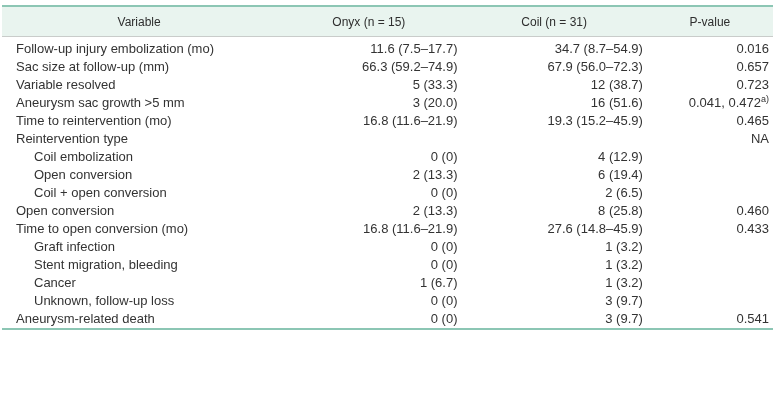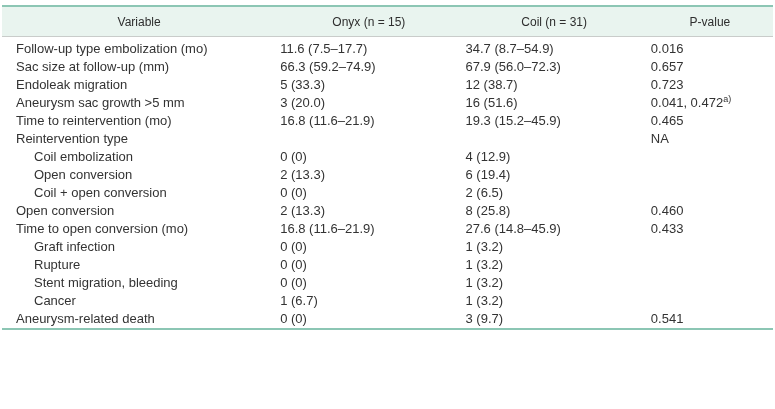--- a/index.html
+++ b/index.html
@@ -52,21 +52,21 @@
     overflow: hidden;
   }
   td.cell-variable {
     text-align: left;
     padding-left: 14px;
   }
   td.cell-variable.indent {
     padding-left: 32px;
   }
   td.cell-value {
-    text-align: left;
+    text-align: right;
   }
   sup {
     font-size: 9px;
     line-height: 0;
     vertical-align: super;
   }
 </style>
 </head>
 <body>
 
@@ -75,33 +75,33 @@
     <thead>
       <tr id="header-row">
           <th>Variable</th>
           <th>Onyx (n = 15)</th>
           <th>Coil (n = 31)</th>
           <th>P-value</th>
         </tr>
     </thead>
     <tbody id="table-body">
         <tr>
-          <td class="cell-variable">Follow-up type embolization (mo)</td>
+          <td class="cell-variable">Follow-up injury embolization (mo)</td>
           <td class="cell-value">11.6 (7.5–17.7)</td>
           <td class="cell-value">34.7 (8.7–54.9)</td>
           <td class="cell-value"><span>0.016</span></td>
         </tr>
         <tr>
           <td class="cell-variable">Sac size at follow-up (mm)</td>
           <td class="cell-value">66.3 (59.2–74.9)</td>
           <td class="cell-value">67.9 (56.0–72.3)</td>
           <td class="cell-value"><span>0.657</span></td>
         </tr>
         <tr>
-          <td class="cell-variable">Endoleak migration</td>
+          <td class="cell-variable">Variable resolved</td>
           <td class="cell-value">5 (33.3)</td>
           <td class="cell-value">12 (38.7)</td>
           <td class="cell-value"><span>0.723</span></td>
         </tr>
         <tr>
           <td class="cell-variable">Aneurysm sac growth &gt;5 mm</td>
           <td class="cell-value">3 (20.0)</td>
           <td class="cell-value">16 (51.6)</td>
           <td class="cell-value"><span>0.041, 0.472</span><sup>a)</sup></td>
         </tr>
@@ -147,35 +147,35 @@
           <td class="cell-value">27.6 (14.8–45.9)</td>
           <td class="cell-value"><span>0.433</span></td>
         </tr>
         <tr>
           <td class="cell-variable indent">Graft infection</td>
           <td class="cell-value">0 (0)</td>
           <td class="cell-value">1 (3.2)</td>
           <td class="cell-value"><span></span></td>
         </tr>
         <tr>
-          <td class="cell-variable indent">Rupture</td>
-          <td class="cell-value">0 (0)</td>
-          <td class="cell-value">1 (3.2)</td>
-          <td class="cell-value"><span></span></td>
-        </tr>
-        <tr>
           <td class="cell-variable indent">Stent migration, bleeding</td>
           <td class="cell-value">0 (0)</td>
           <td class="cell-value">1 (3.2)</td>
           <td class="cell-value"><span></span></td>
         </tr>
         <tr>
           <td class="cell-variable indent">Cancer</td>
           <td class="cell-value">1 (6.7)</td>
           <td class="cell-value">1 (3.2)</td>
+          <td class="cell-value"><span></span></td>
+        </tr>
+        <tr>
+          <td class="cell-variable indent">Unknown, follow-up loss</td>
+          <td class="cell-value">0 (0)</td>
+          <td class="cell-value">3 (9.7)</td>
           <td class="cell-value"><span></span></td>
         </tr>
         <tr>
           <td class="cell-variable">Aneurysm-related death</td>
           <td class="cell-value">0 (0)</td>
           <td class="cell-value">3 (9.7)</td>
           <td class="cell-value"><span>0.541</span></td>
         </tr>
       </tbody>
   </table>

